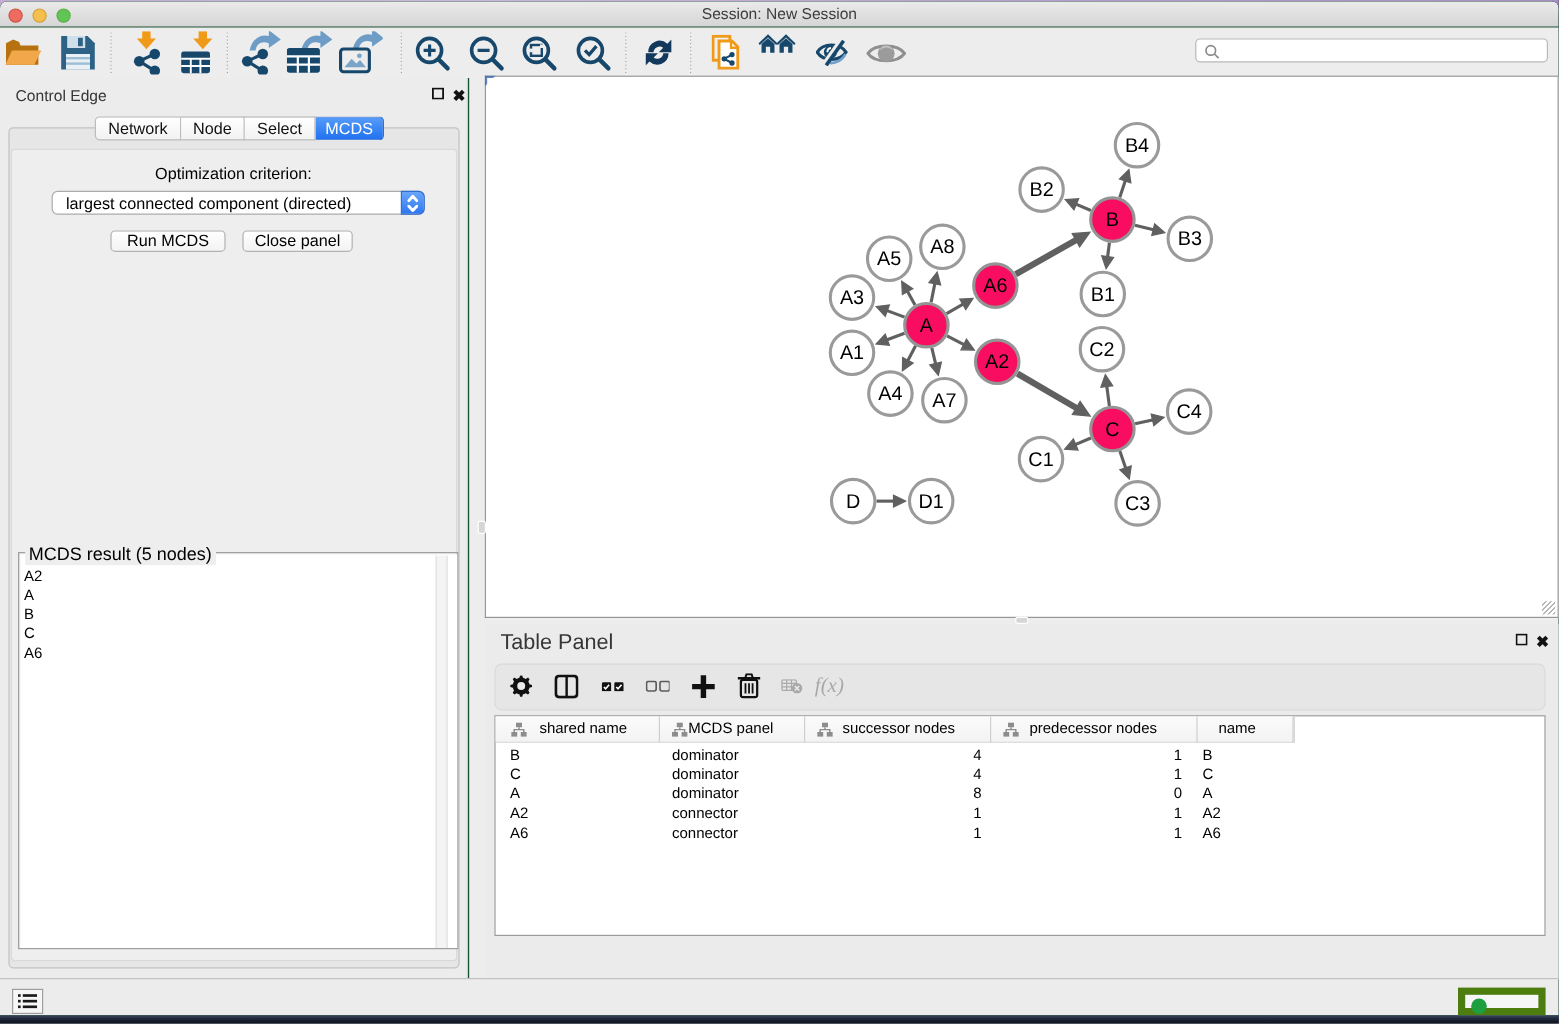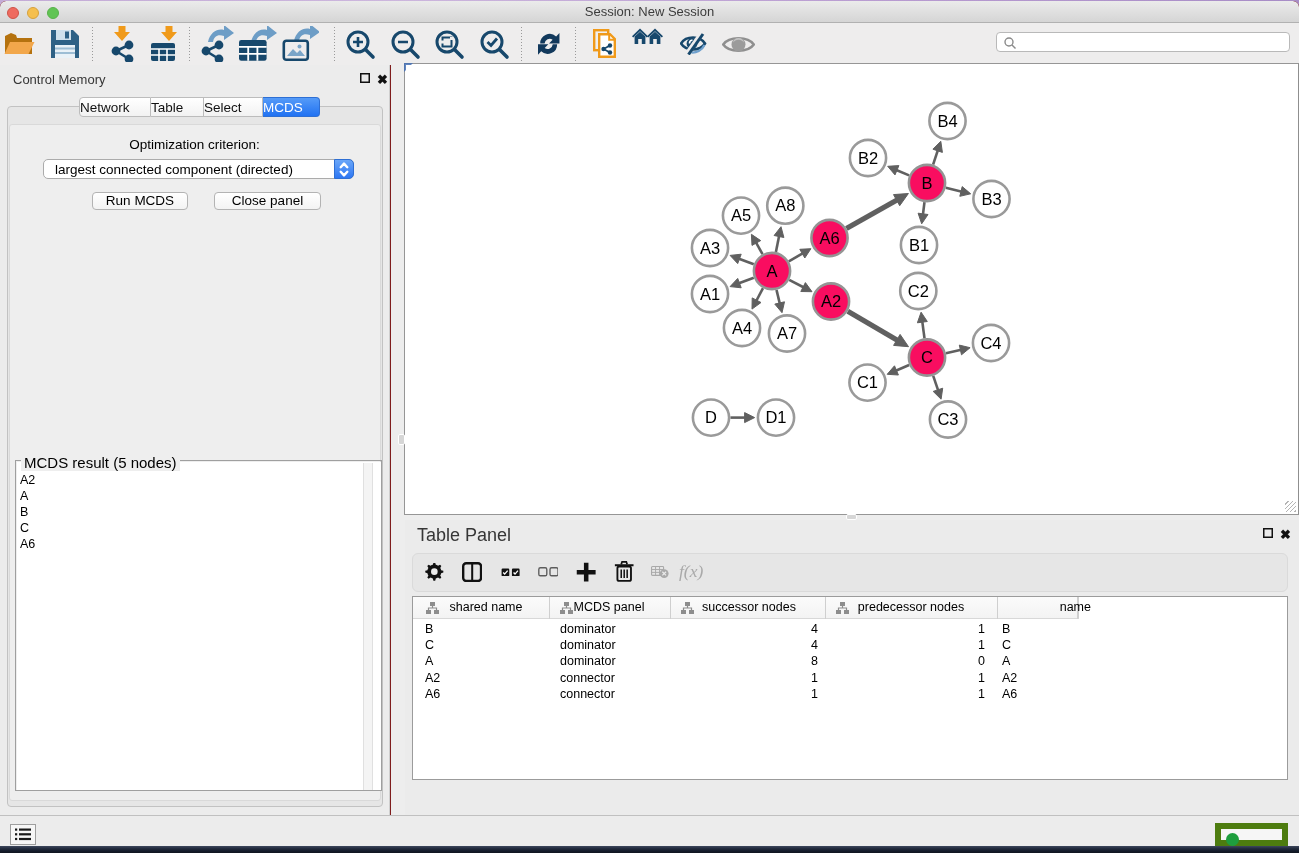--- a/index.html
+++ b/index.html
@@ -1,33 +1,33 @@
 <!DOCTYPE html>
 <html><head>
 <meta charset="utf-8">
 <style>
 *{margin:0;padding:0;box-sizing:border-box}
 html,body{width:1299px;height:853px;overflow:hidden;font-family:"Liberation Sans",sans-serif}
 body{background:#111a2e;position:relative}
 .wallBot{position:absolute;left:0;bottom:0;width:1299px;height:8px;background:linear-gradient(#49536b,#222b3d 45%,#141b2a 75%,#10151f)}
 .wallTop{position:absolute;left:0;top:0;width:1299px;height:10px;background:linear-gradient(90deg,#c3abd6,#ccb6dd 30%,#b79ad0 70%,#a78cc6)}
-.app{position:absolute;left:0;top:1px;width:1299px;height:845px;background:#7f1d1d;border-radius:6px 6px 0 0;overflow:hidden}
+.app{position:absolute;left:0;top:1px;width:1299px;height:845px;background:#14532d;border-radius:6px 6px 0 0;overflow:hidden}
 .titlebar{position:absolute;left:0;top:0;width:100%;height:22px;background:linear-gradient(#ebebeb,#d5d5d5);border-bottom:1px solid #b1b1b1;border-radius:6px 6px 0 0}
 .titlebar .t{position:absolute;left:0;right:0;top:3px;text-align:center;font-size:13px;color:#3c3c3c}
 .light{position:absolute;top:5.5px;width:12px;height:12px;border-radius:50%}
 .toolbar{position:absolute;left:0;top:22px;width:100%;height:42px;background:#eeeded}
 .tsep{position:absolute;top:4px;height:34px;width:1px;background-image:linear-gradient(#9a9a9a 1px,transparent 1px);background-size:1px 3px}
 .search{position:absolute;left:996px;top:9px;width:294px;height:20px;background:#fff;border:1px solid #b9b9b9;border-radius:4px}
 .ti{position:absolute}
 
 .cp{position:absolute;left:0;top:64px;width:390px;height:750px;background:#ececec;border-right:1px solid #cfcfcf}
 .cp .hdr{position:absolute;left:13px;top:7px;font-size:13px;color:#363636}
 .cpbox{position:absolute;left:7px;top:41px;width:376px;height:701px;background:#e6e6e6;border:1px solid #c2c2c2;border-radius:4px}
 .cpinner{position:absolute;left:1px;top:17px;width:372px;height:677px;background:#eeeeee;border:1px solid #d9d9d9;border-radius:3px}
-.tabs{position:absolute;left:79px;top:32px;height:20px;display:flex;font-size:13.5px;line-height:19px;text-align:left}
+.tabs{position:absolute;left:79px;top:32px;height:20px;display:flex;font-size:13.5px;line-height:19px;text-align:center}
 .tab{background:linear-gradient(#ffffff,#f2f2f2);border:1px solid #bcbcbc;border-left:none;color:#111}
 .tab.first{border-left:1px solid #bcbcbc;border-radius:4px 0 0 4px}
 .tab.last{border-radius:0 4px 4px 0}
 .tab.sel{background:linear-gradient(#559bf8,#2172f2);color:#fff;border-color:#2e6fd4}
 .optlabel{position:absolute;left:0;width:100%;top:72px;text-align:center;font-size:13.5px;color:#000}
 .dropdown{position:absolute;left:43px;top:94px;width:311px;height:20px;background:#fff;border:1px solid #ababab;border-radius:5px;font-size:13.5px;line-height:20px;padding-left:11px;color:#000}
 .ddbtn{position:absolute;right:-1px;top:-1px;width:20px;height:20px;background:linear-gradient(#6aa6f8,#2e77f3);border-radius:0 5px 5px 0;border:1px solid #2e6fd4}
 .btn{position:absolute;height:18px;background:linear-gradient(#ffffff,#f3f3f3);border:1px solid #b3b3b3;border-radius:4px;font-size:13.5px;text-align:center;line-height:17px;color:#000}
 .resgrp{position:absolute;left:15px;top:395px;width:367px;height:331px;border:1px solid #9f9f9f}
 .reslabel{position:absolute;left:5px;top:-7px;background:#eeeeee;padding:0 3px;font-size:15px;color:#000}
@@ -210,45 +210,45 @@
   <div class="tsep" style="left:521px"></div>
   <div class="tsep" style="left:575px"></div>
   <div class="search">
    <svg width="14" height="14" style="position:absolute;left:6px;top:3px" viewBox="0 0 14 14">
           <circle cx="6" cy="6" r="4" fill="none" stroke="#8a8a8a" stroke-width="1.4"></circle>
           <line x1="9" y1="9" x2="12.5" y2="12.5" stroke="#8a8a8a" stroke-width="1.4"></line>
         </svg>
   </div>
  </div>
  <div class="cp">
-  <div class="hdr">Control Memory</div>
+  <div class="hdr">Control Edge</div>
   <div class="floatIcons" style="left:360px"><svg width="10" height="10" viewBox="0 0 10 10">
           <rect x="0.75" y="0.75" width="8.5" height="8.5" fill="none" stroke="#111" stroke-width="1.5"></rect>
         </svg></div>
   <div class="floatIcons" style="left:377px;font-size:13px">✖</div>
   <div class="cpbox">
         <div class="cpinner"></div>
       </div>
   <div class="tabs">
    <div class="tab first" style="width:72px">Network</div>
-   <div class="tab" style="width:53px">Table</div>
+   <div class="tab" style="width:53px">Node</div>
    <div class="tab" style="width:59px">Select</div>
    <div class="tab sel last" style="width:57px">MCDS</div>
   </div>
   <div class="optlabel">Optimization criterion:</div>
   <div class="dropdown">largest connected component (directed)
     <div class="ddbtn"><svg width="18" height="19" viewBox="0 0 18 19">
             <g stroke="#fff" stroke-width="2.4" fill="none" stroke-linecap="round" stroke-linejoin="round">
               <path d="M5.7 7.2 L9 3.6 L12.3 7.2"></path>
               <path d="M5.7 11.8 L9 15.4 L12.3 11.8"></path>
             </g>
           </svg></div>
   </div>
   <div class="btn" style="left:92px;top:127px;width:96px;line-height:16px">Run MCDS</div>
-  <div class="btn" style="left:214px;top:127px;width:107px;line-height:16px">Close panel</div>
+  <div class="btn" style="left:202px;top:127px;width:92px;line-height:16px">Close panel</div>
   <div class="resgrp">
     <div class="reslist">
       <div style="margin-top:10px">A2</div>
           <div>A</div>
           <div>B</div>
           <div>C</div>
           <div>A6</div>
     </div>
     <div class="resscroll"></div>
     <div class="reslabel">MCDS result (5 nodes)</div>
@@ -449,21 +449,21 @@
               <rect x="4" y="0" width="5" height="4"></rect>
               <rect x="0" y="8" width="5" height="4"></rect>
               <rect x="8" y="8" width="5" height="4"></rect>
             </g>
             <g stroke="#8d8d8d" stroke-width="1.2" fill="none">
               <path d="M6.5 4 L6.5 6 M2.5 8 L2.5 6 L10.5 6 L10.5 8"></path>
             </g>
           </svg>
 <div style="position:absolute;left:438px;top:0;width:120px;text-align:center;line-height:21px">predecessor nodes</div>
 <div class="cell" style="left:585px;width:80px"></div>
-<div style="position:absolute;left:558px;top:0;width:120px;text-align:right;line-height:21px">name</div>
+<div style="position:absolute;left:558px;top:0;width:120px;text-align:center;line-height:21px">name</div>
         </div>
    <div id="trows">
           <div class="trow" style="top:24.2px">
             <span style="left:12px">B</span>
             <span style="left:147px">dominator</span>
             <span style="left:325px;width:80px;text-align:right">4</span>
             <span style="left:492px;width:80px;text-align:right">1</span>
             <span style="left:589px">B</span>
           </div>
 <div class="trow" style="top:40.3px">

